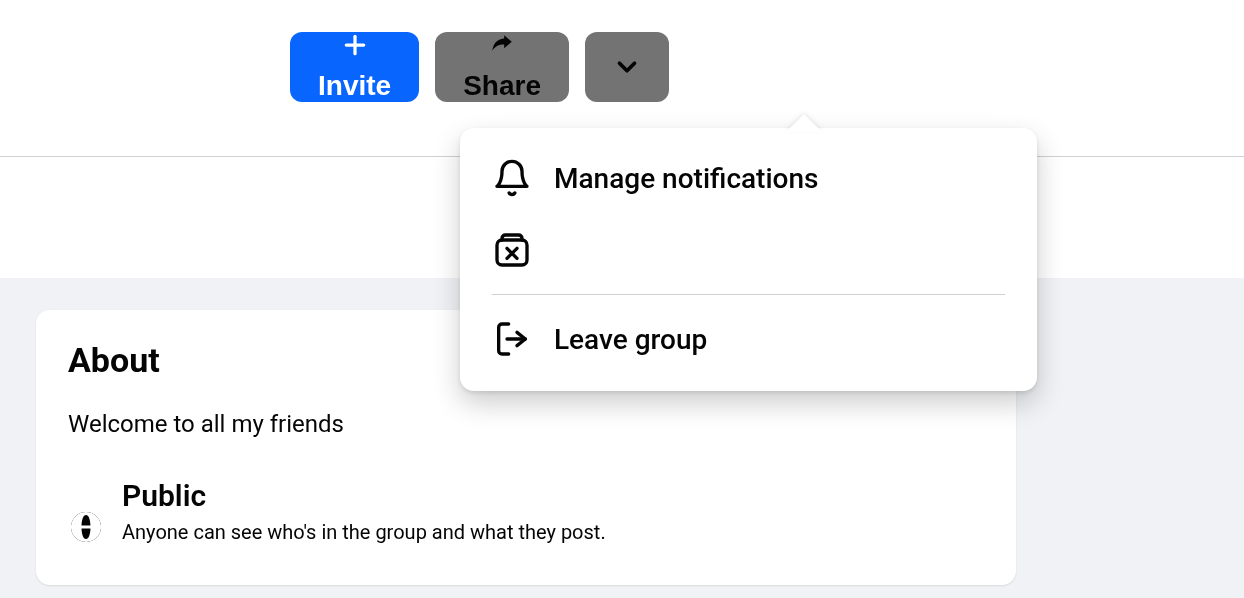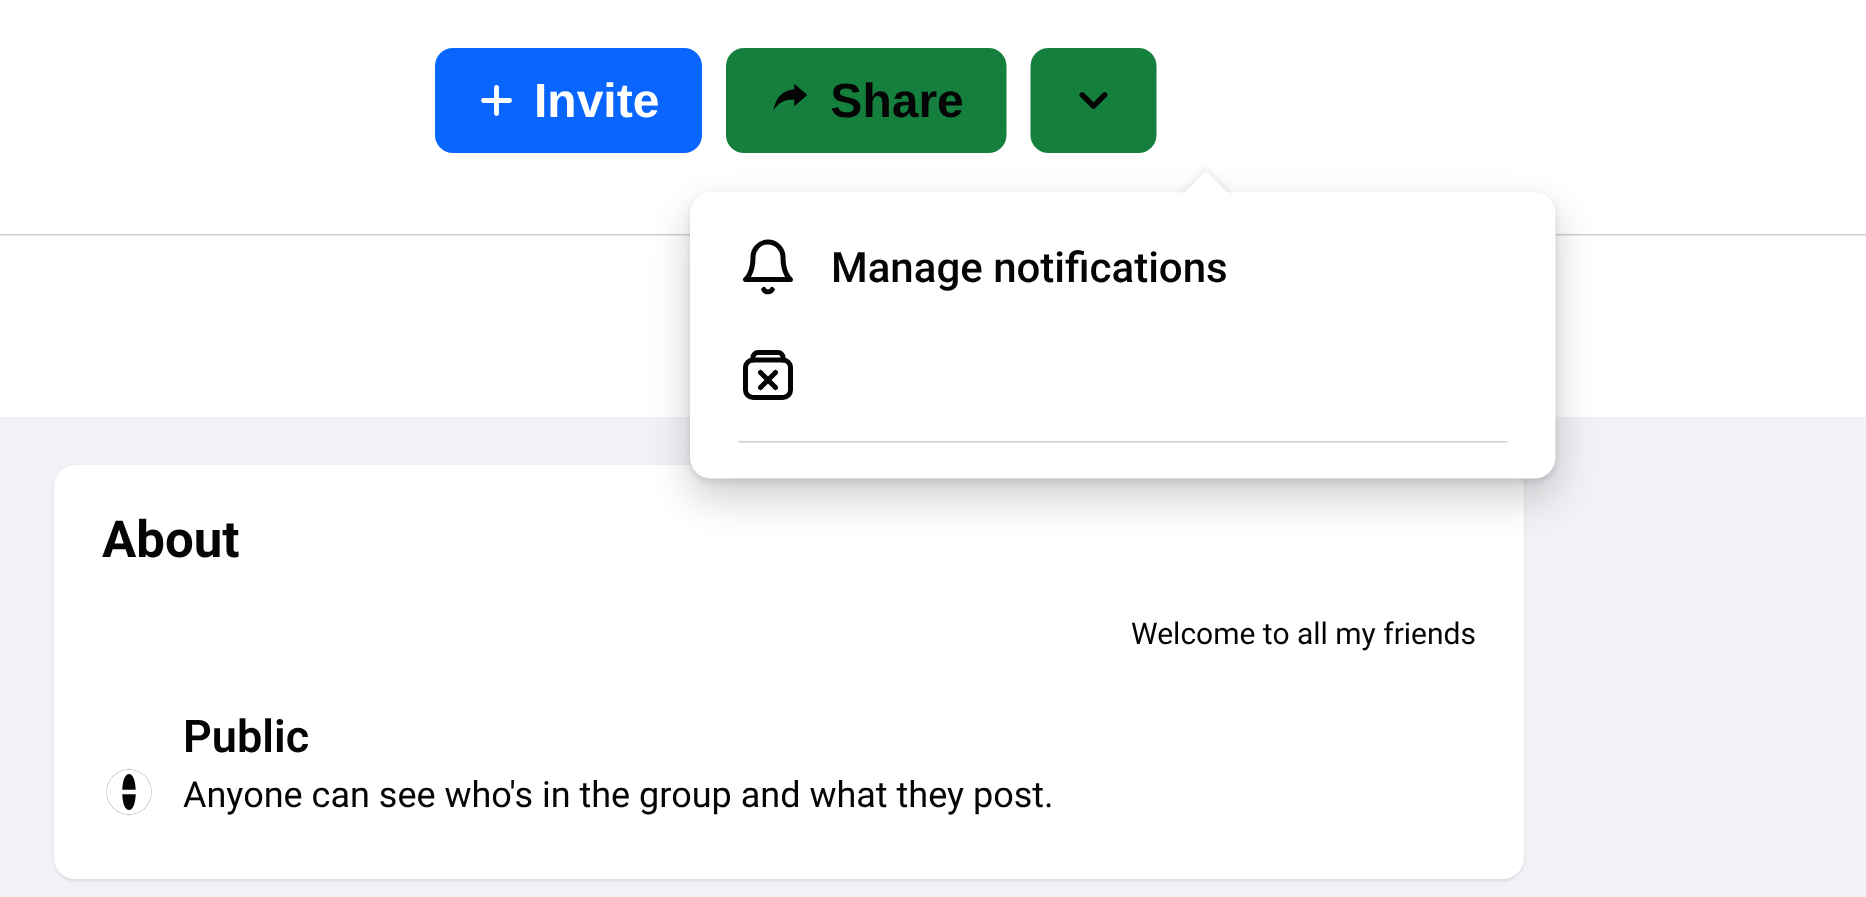--- a/index.html
+++ b/index.html
@@ -24,31 +24,32 @@
       align-items: center;
     }
     .btn {
       display: flex;
       align-items: center;
       gap: 12px;
       padding: 0 28px;
       height: 70px;
       border-radius: 12px;
       border: none;
-      font-size: 32px;
+      font-size: 28px;
       font-weight: 600;
       cursor: pointer;
       color: #050505;
+      flex-direction: column;
     }
     .btn-primary {
       background: #0866ff;
       color: #fff;
     }
     .btn-secondary {
-      background: #15803d;
+      background: #737373;
       color: #050505;
       text-align: right;
     }
     .btn-icon-only {
       width: 84px;
       padding: 0;
       justify-content: center;
     }
     .divider-line {
       position: absolute;
@@ -76,43 +77,42 @@
       padding: 30px 32px 40px 32px;
       box-shadow: 0 1px 2px rgba(0,0,0,0.1);
     }
     .about-title {
       font-size: 34px;
       font-weight: 700;
       color: #050505;
       margin-bottom: 30px;
     }
     .about-desc {
-      font-size: 20px;
+      font-size: 24px;
       color: #050505;
       margin-bottom: 40px;
-      text-align: right;
     }
     .about-row {
       display: flex;
       gap: 18px;
       align-items: flex-end;
     }
     .about-row-icon {
       width: 36px;
       height: 36px;
       flex-shrink: 0;
       margin-top: 2px;
     }
     .about-row-title {
       font-size: 30px;
       font-weight: 600;
       color: #050505;
     }
     .about-row-sub {
-      font-size: 24px;
+      font-size: 20px;
       color: #050505;
       margin-top: 6px;
       line-height: 1.3;
     }
     .dropdown {
       position: absolute;
       top: 128px;
       left: 460px;
       width: 577px;
       background: #fff;
@@ -227,13 +227,23 @@
           <rect x="3" y="6" width="18" height="15" rx="3"></rect>
           <path d="M6 6V5a2 2 0 012-2h8a2 2 0 012 2v1"></path>
           <line x1="9" y1="11" x2="15" y2="17"></line>
           <line x1="15" y1="11" x2="9" y2="17"></line>
         </svg>
     </div>
   </div>
 
   <div class="dropdown-sep"></div>
 
+  <div class="dropdown-item">
+    <div class="dropdown-item-icon">
+      <svg width="40" height="40" viewBox="0 0 24 24" fill="none" stroke="#050505" stroke-width="2" stroke-linecap="round" stroke-linejoin="round">
+          <path d="M10 3H6a2 2 0 00-2 2v14a2 2 0 002 2h4"></path>
+          <polyline points="15 16 20 12 15 8"></polyline>
+          <line x1="20" y1="12" x2="9" y2="12"></line>
+        </svg>
+    </div>
+    <span class="dropdown-item-label">Leave group</span>
+  </div>
 </div>
 
 </body></html>

